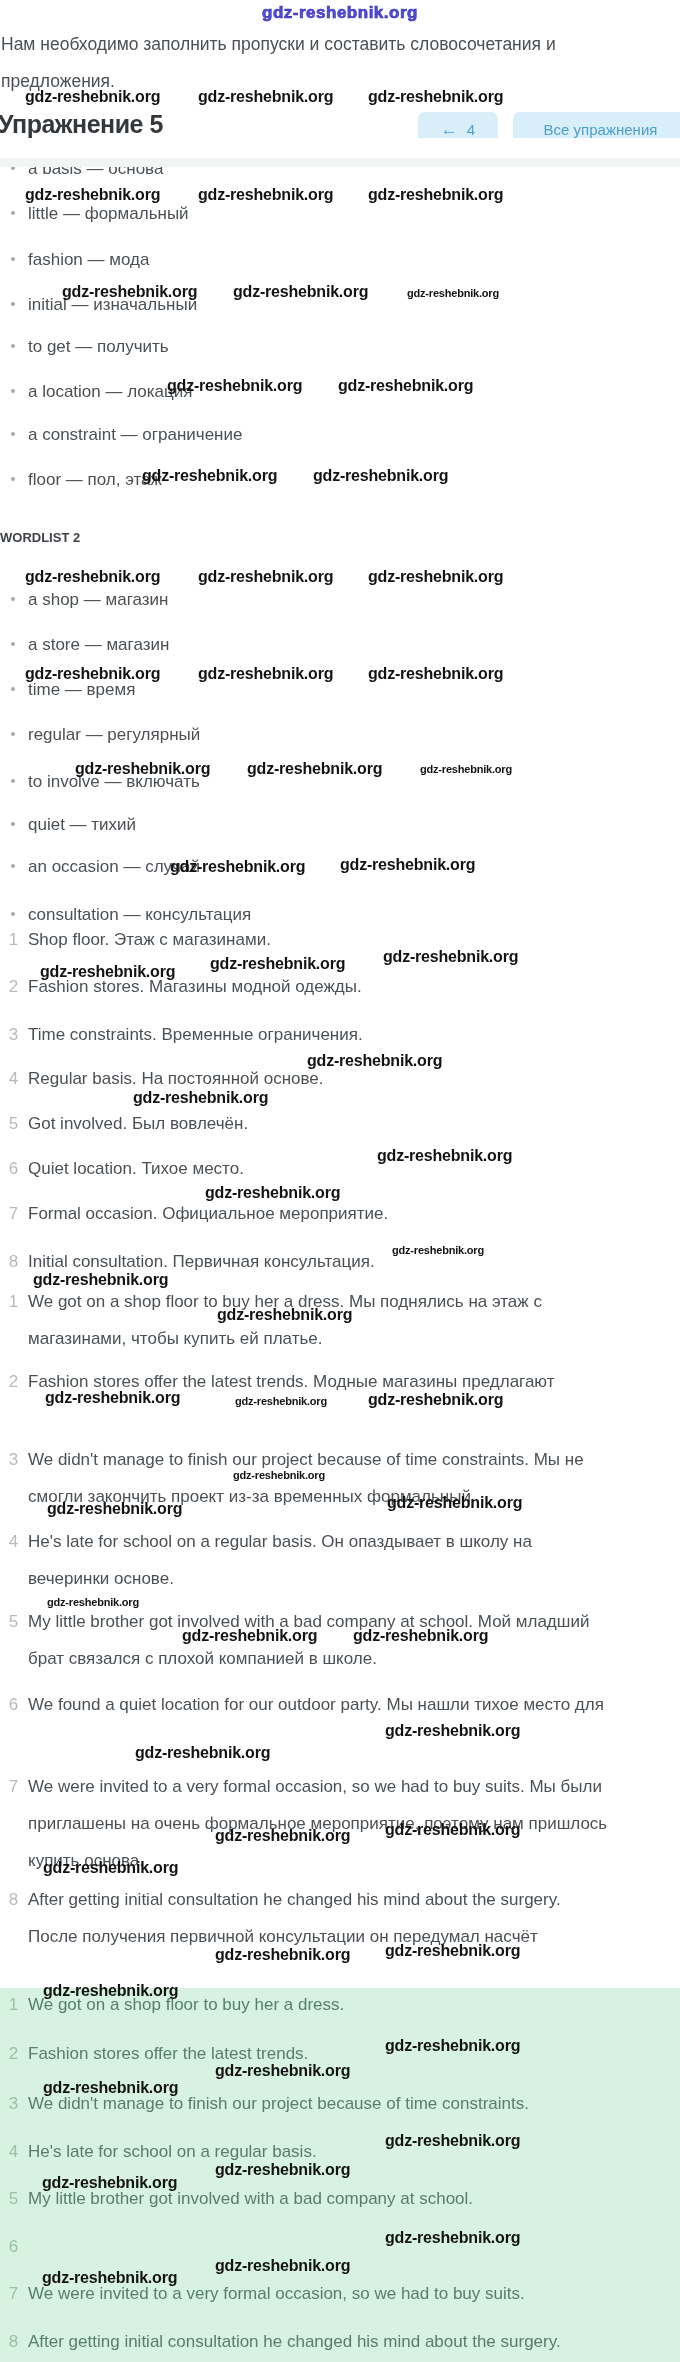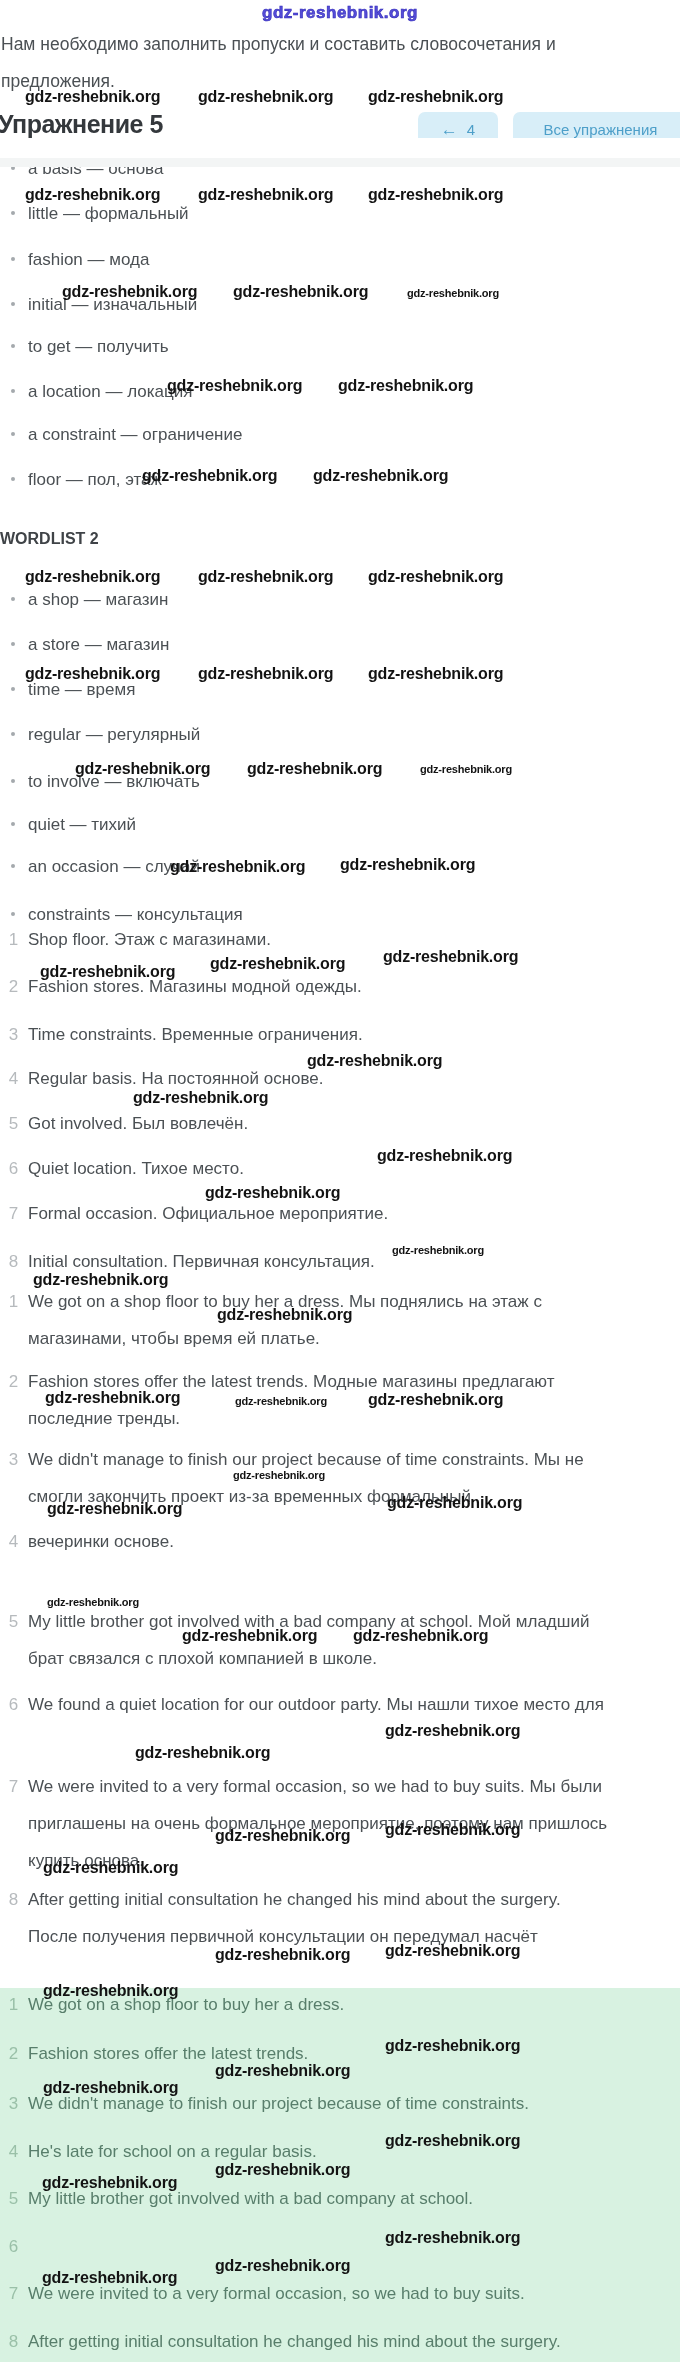--- a/index.html
+++ b/index.html
@@ -17,21 +17,21 @@
   .w{
     position:absolute;font-weight:700;font-size:16px;letter-spacing:-.2px;
     color:#131313;white-space:nowrap;z-index:3;
   }
   .w.s{font-size:11px;}
   
   .intro{position:absolute;top:26px;left:1px;font-size:17.5px;line-height:37px;color:#4b5054;z-index:1;}
   .intro .ln{white-space:nowrap;}
   
   .h-title{position:absolute;top:110px;left:-2px;font-size:25px;font-weight:700;color:#34383c;letter-spacing:-.5px;z-index:1;white-space:nowrap;}
-  .h-wordlist{position:absolute;top:530px;left:0;font-size:16px;font-weight:700;color:#3f4347;z-index:1;white-space:nowrap;}
+  .h-wordlist{position:absolute;top:530px;left:0;font-size:13px;font-weight:700;color:#3f4347;z-index:1;white-space:nowrap;}
   
   .btn{
     position:absolute;top:112px;height:35px;background:#d8eef8;border-radius:7px;
     display:flex;align-items:center;justify-content:center;
     font-size:15px;color:#4d9fc9;z-index:2;box-sizing:border-box;cursor:pointer;border:none;
   }
   .btn-prev{left:418px;width:80px;gap:9px;}
   .btn-all{left:513px;width:175px;}
   .btn .arrow{font-size:17px;line-height:1;}
   
@@ -86,48 +86,48 @@
   <div class="cutband"></div>
 
   <div class="h-wordlist">WORDLIST 2</div>
   <div class="item" style="top:589px"><span class="dot"></span><span class="txt">a shop — магазин</span></div>
   <div class="item" style="top:634px"><span class="dot"></span><span class="txt">a store — магазин</span></div>
   <div class="item" style="top:679px"><span class="dot"></span><span class="txt">time — время</span></div>
   <div class="item" style="top:724px"><span class="dot"></span><span class="txt">regular — регулярный</span></div>
   <div class="item" style="top:771px"><span class="dot"></span><span class="txt">to involve — включать</span></div>
   <div class="item" style="top:814px"><span class="dot"></span><span class="txt">quiet — тихий</span></div>
   <div class="item" style="top:856px"><span class="dot"></span><span class="txt">an occasion — случай</span></div>
-  <div class="item" style="top:904px"><span class="dot"></span><span class="txt">constraints — консультация</span></div>
+  <div class="item" style="top:904px"><span class="dot"></span><span class="txt">consultation — консультация</span></div>
 
   <div class="item" style="top:929px"><span class="num">1</span><span class="txt">Shop floor. Этаж с магазинами.</span></div>
   <div class="item" style="top:976px"><span class="num">2</span><span class="txt">Fashion stores. Магазины модной одежды.</span></div>
   <div class="item" style="top:1024px"><span class="num">3</span><span class="txt">Time constraints. Временные ограничения.</span></div>
   <div class="item" style="top:1068px"><span class="num">4</span><span class="txt">Regular basis. На постоянной основе.</span></div>
   <div class="item" style="top:1113px"><span class="num">5</span><span class="txt">Got involved. Был вовлечён.</span></div>
   <div class="item" style="top:1158px"><span class="num">6</span><span class="txt">Quiet location. Тихое место.</span></div>
   <div class="item" style="top:1203px"><span class="num">7</span><span class="txt">Formal occasion. Официальное мероприятие.</span></div>
   <div class="item" style="top:1251px"><span class="num">8</span><span class="txt">Initial consultation. Первичная консультация.</span></div>
 
   <div class="item sent" style="top:1283px">
       <span class="num">1</span>
       <div class="ln">We got on a shop floor to buy her a dress. Мы поднялись на этаж с</div>
-      <div class="ln">магазинами, чтобы время ей платье.</div>
+      <div class="ln">магазинами, чтобы купить ей платье.</div>
     </div>
   <div class="item sent" style="top:1363px">
       <span class="num">2</span>
       <div class="ln">Fashion stores offer the latest trends. Модные магазины предлагают</div>
-      <div class="ln">последние тренды.</div>
     </div>
   <div class="item sent" style="top:1441px">
       <span class="num">3</span>
       <div class="ln">We didn't manage to finish our project because of time constraints. Мы не</div>
       <div class="ln">смогли закончить проект из-за временных формальный.</div>
     </div>
   <div class="item sent" style="top:1523px">
       <span class="num">4</span>
+      <div class="ln">He's late for school on a regular basis. Он опаздывает в школу на</div>
       <div class="ln">вечеринки основе.</div>
     </div>
   <div class="item sent" style="top:1603px">
       <span class="num">5</span>
       <div class="ln">My little brother got involved with a bad company at school. Мой младший</div>
       <div class="ln">брат связался с плохой компанией в школе.</div>
     </div>
   <div class="item sent" style="top:1686px">
       <span class="num">6</span>
       <div class="ln">We found a quiet location for our outdoor party. Мы нашли тихое место для</div>

